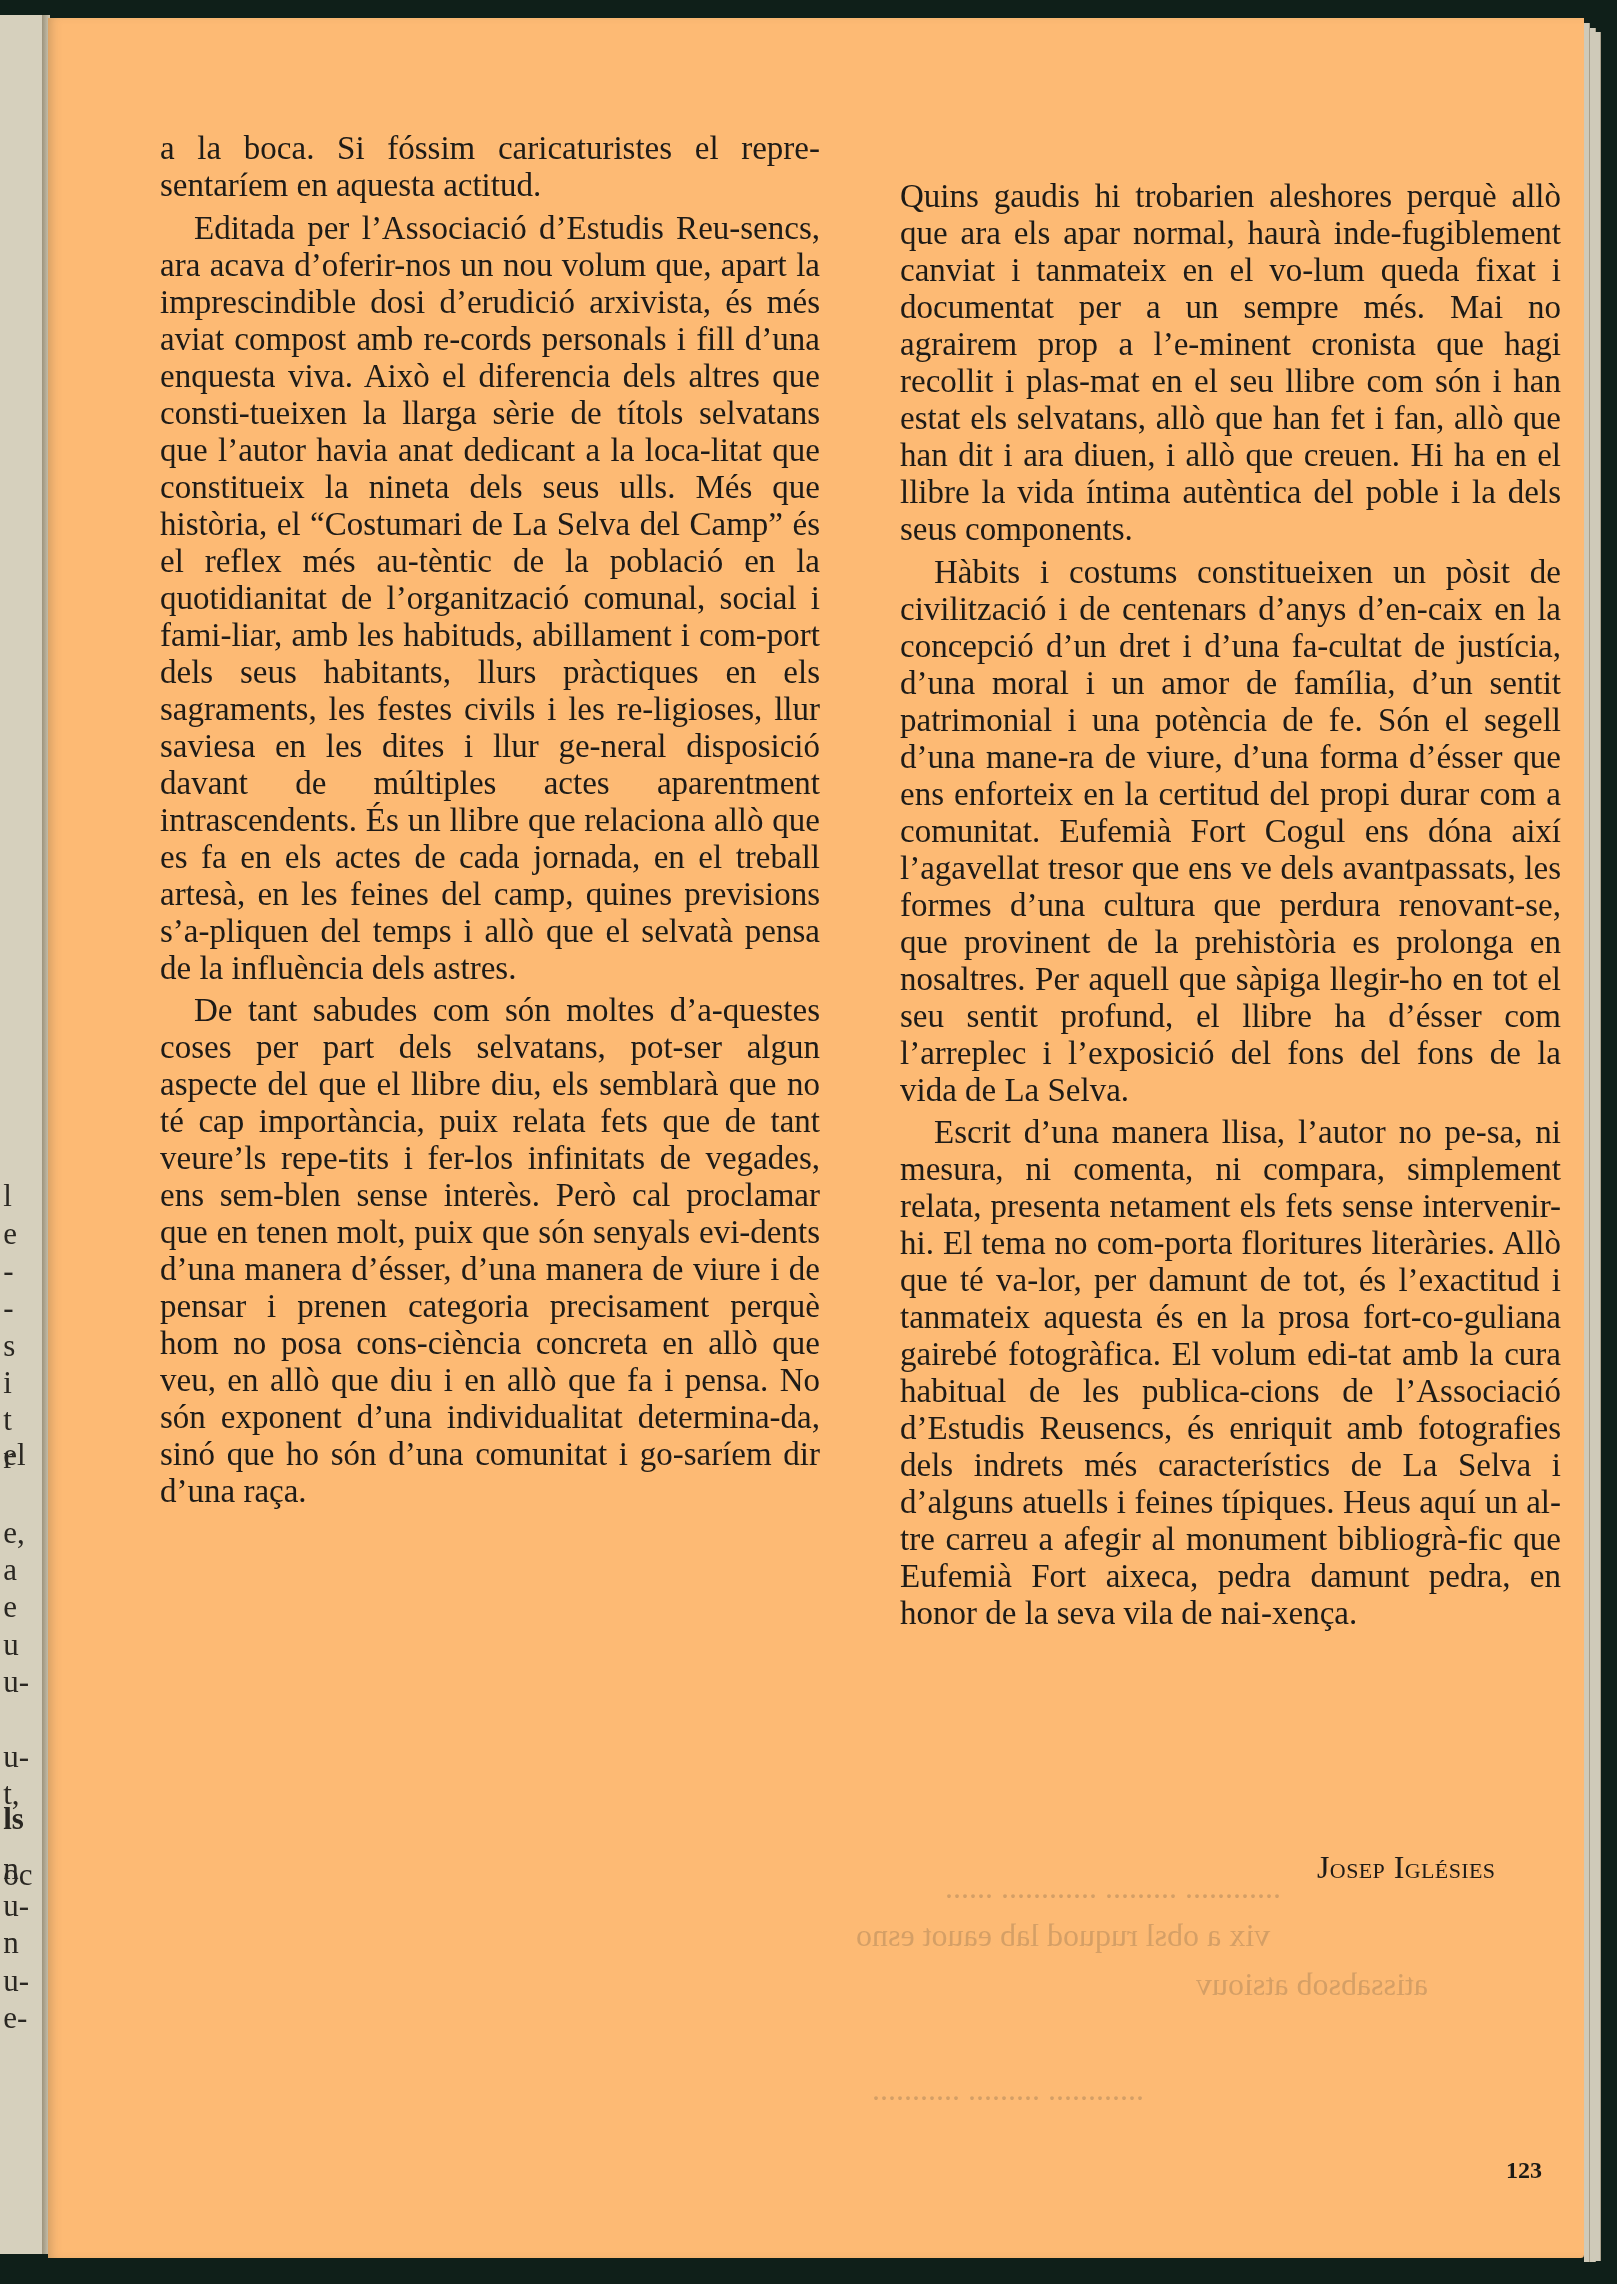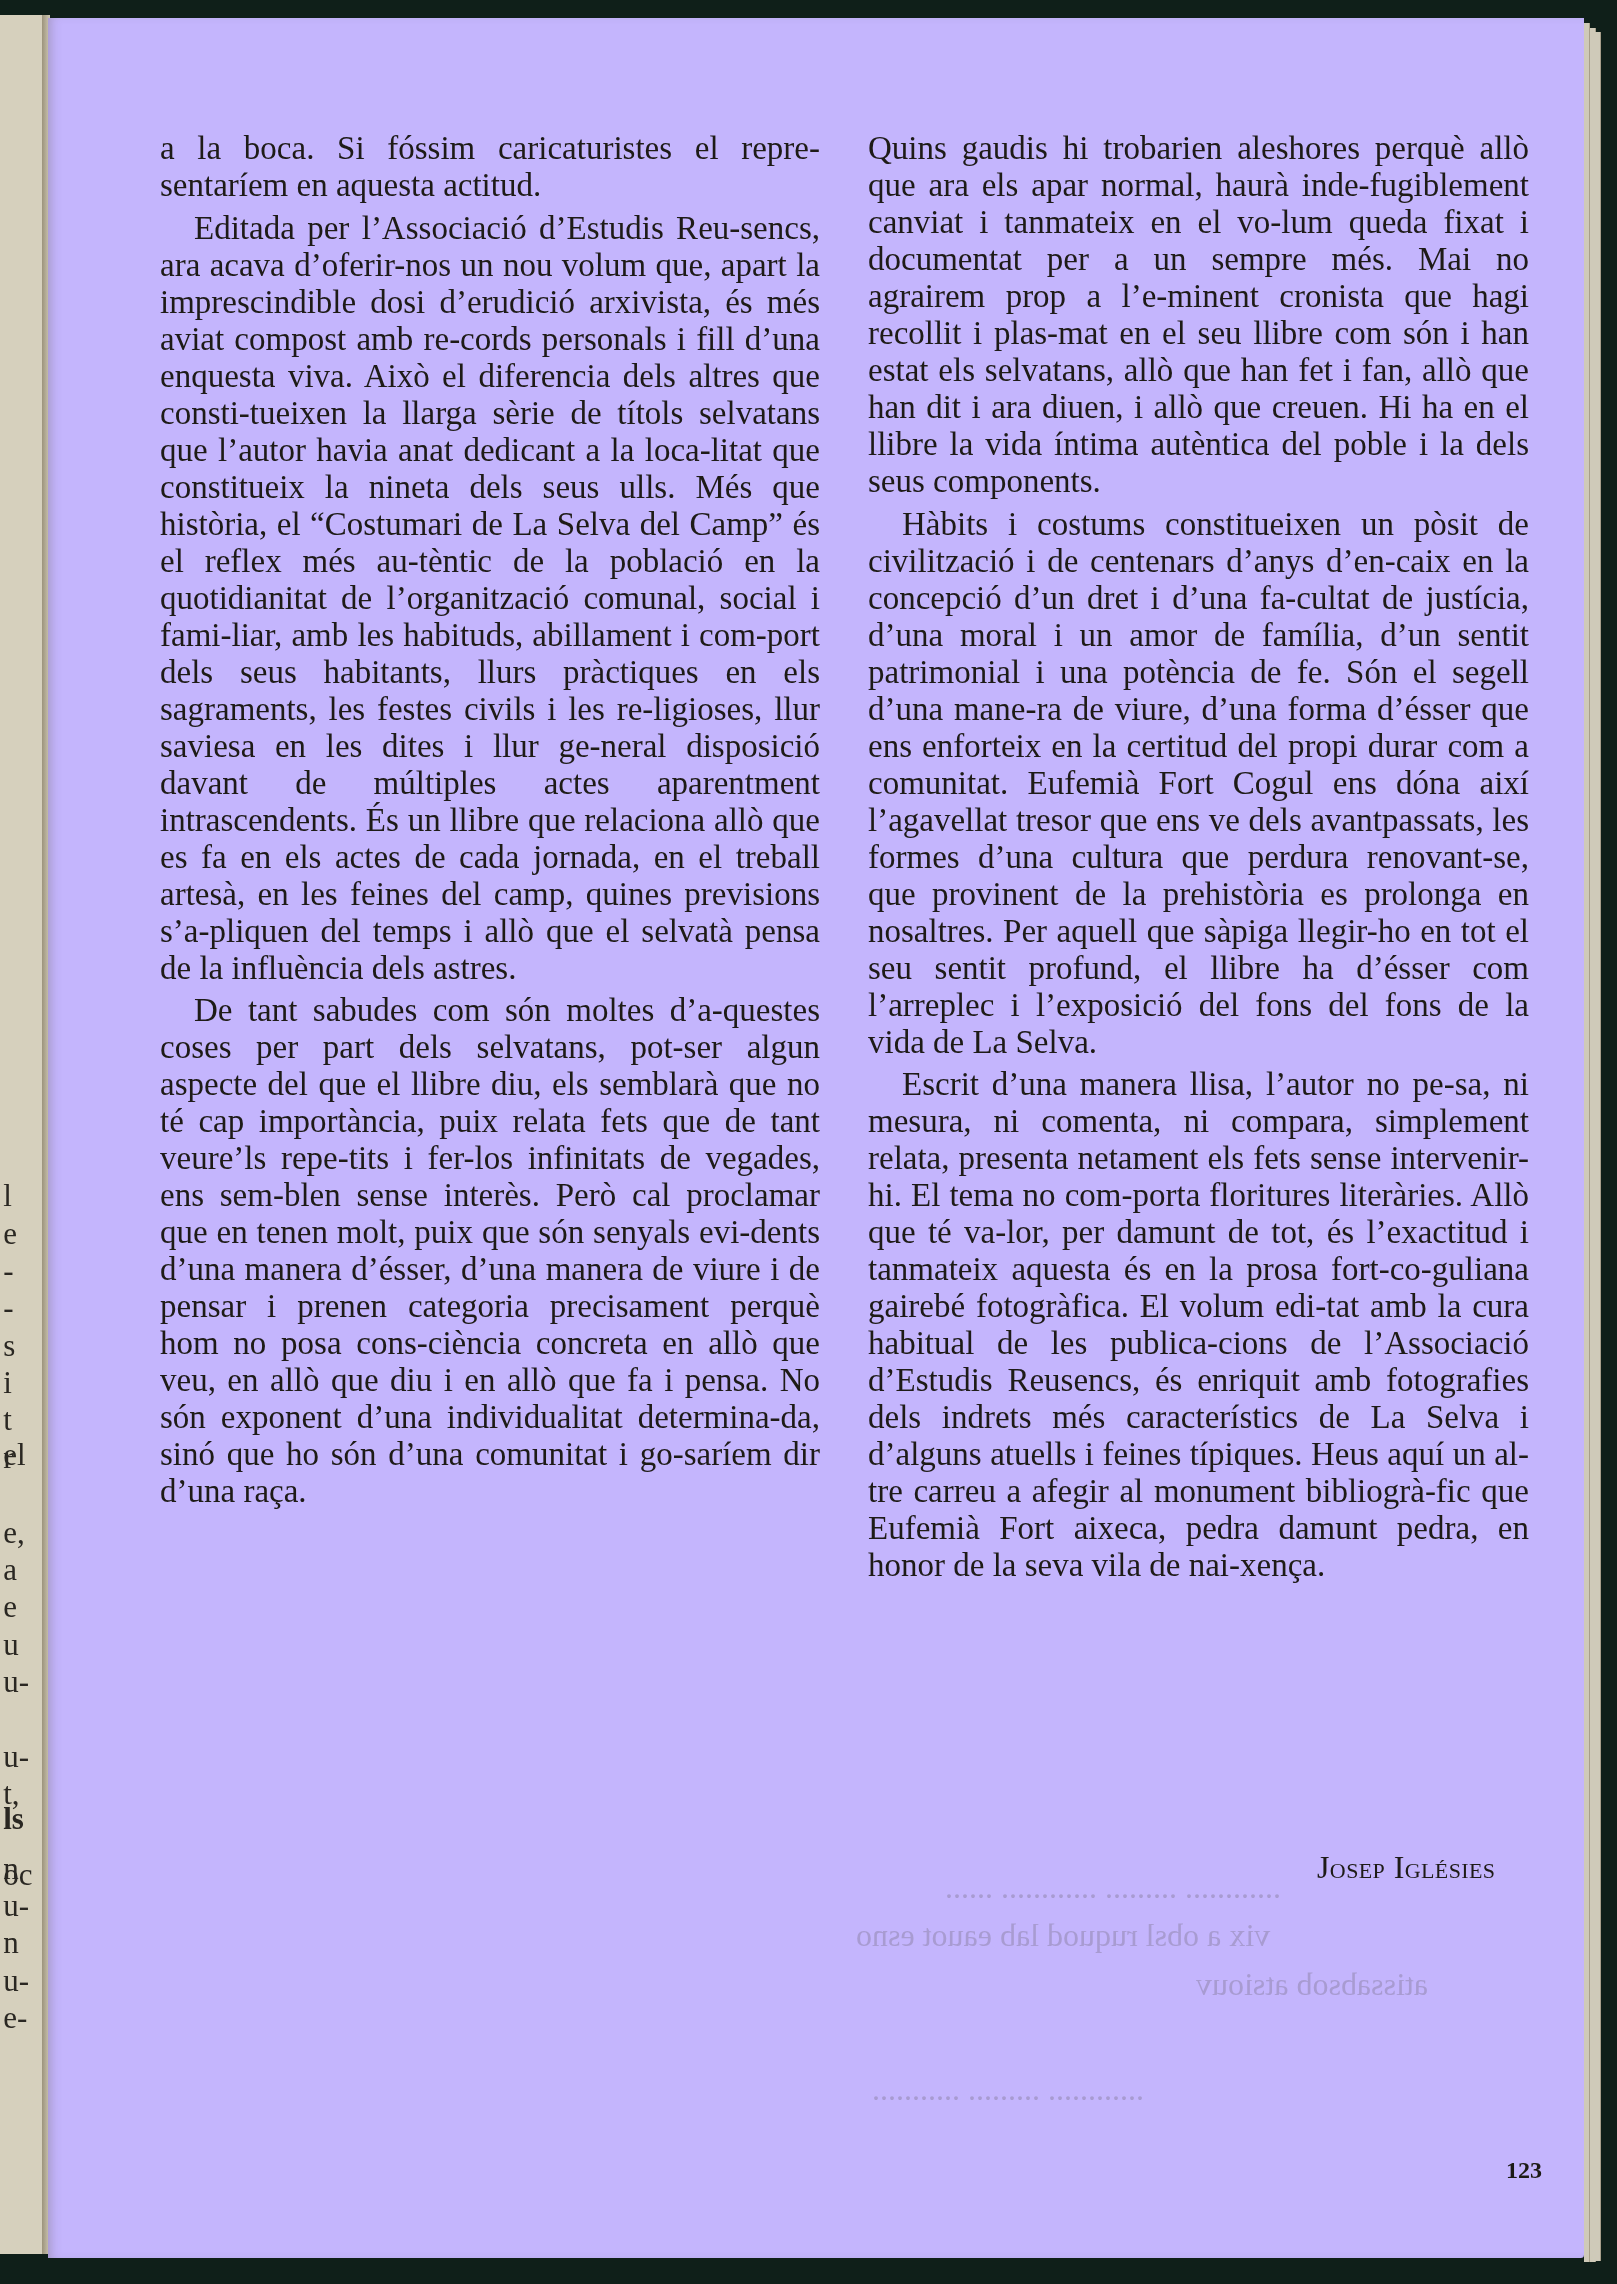--- a/index.html
+++ b/index.html
@@ -16,35 +16,35 @@
   }
   .prev-page .frag {
     position: absolute; left: 3.2px; font-size: 31px; color: #2a2722; line-height: 1;
   }
   .gutter {
     position: absolute; left: 42px; top: 14.5px; width: 8px; height: 2239px;
     background: linear-gradient(to right, #9c937c, #cfc8b4);
   }
   .page {
     position: absolute; left: 48px; top: 18px; width: 1536px; height: 2240px;
-    background: #c4b5fd;
+    background: #fdba74;
     border-bottom-right-radius: 3.2px;
     box-shadow: inset 8px 0 11.3px -6.5px rgba(90,80,60,.35);
   }
   .page-stack {
     position: absolute; top: 22.6px; width: 4.8px; background: #cfcab9;
     border-right: 0.8px solid #a79f8b;
   }
   .column {
     position: absolute; top: 112px; width: 660px;
     font-size: 33px; line-height: 37px; color: #1e1b17;
     text-align: justify; hyphens: manual;
   }
   .col-left  { left: 112px; }
-  .col-right { left: 820px; width: 661px; }
+  .col-right { left: 852px; width: 661px; margin-top: 48px; }
   .column p { margin: 0 0 5.7px 0; text-indent: 0; }
   .column p.indent { text-indent: 34px; }
   .signature {
     position: absolute; left: 1269px; top: 1831px;
     font-size: 32px; color: #1e1b17; font-variant: small-caps; letter-spacing: 0.4px; font-family: Liberation Serif, serif;
   }
   .bleed {
     position: absolute; color: rgba(70,65,55,0.22); font-size: 32px;
     transform: scaleX(-1); white-space: nowrap;
   }

